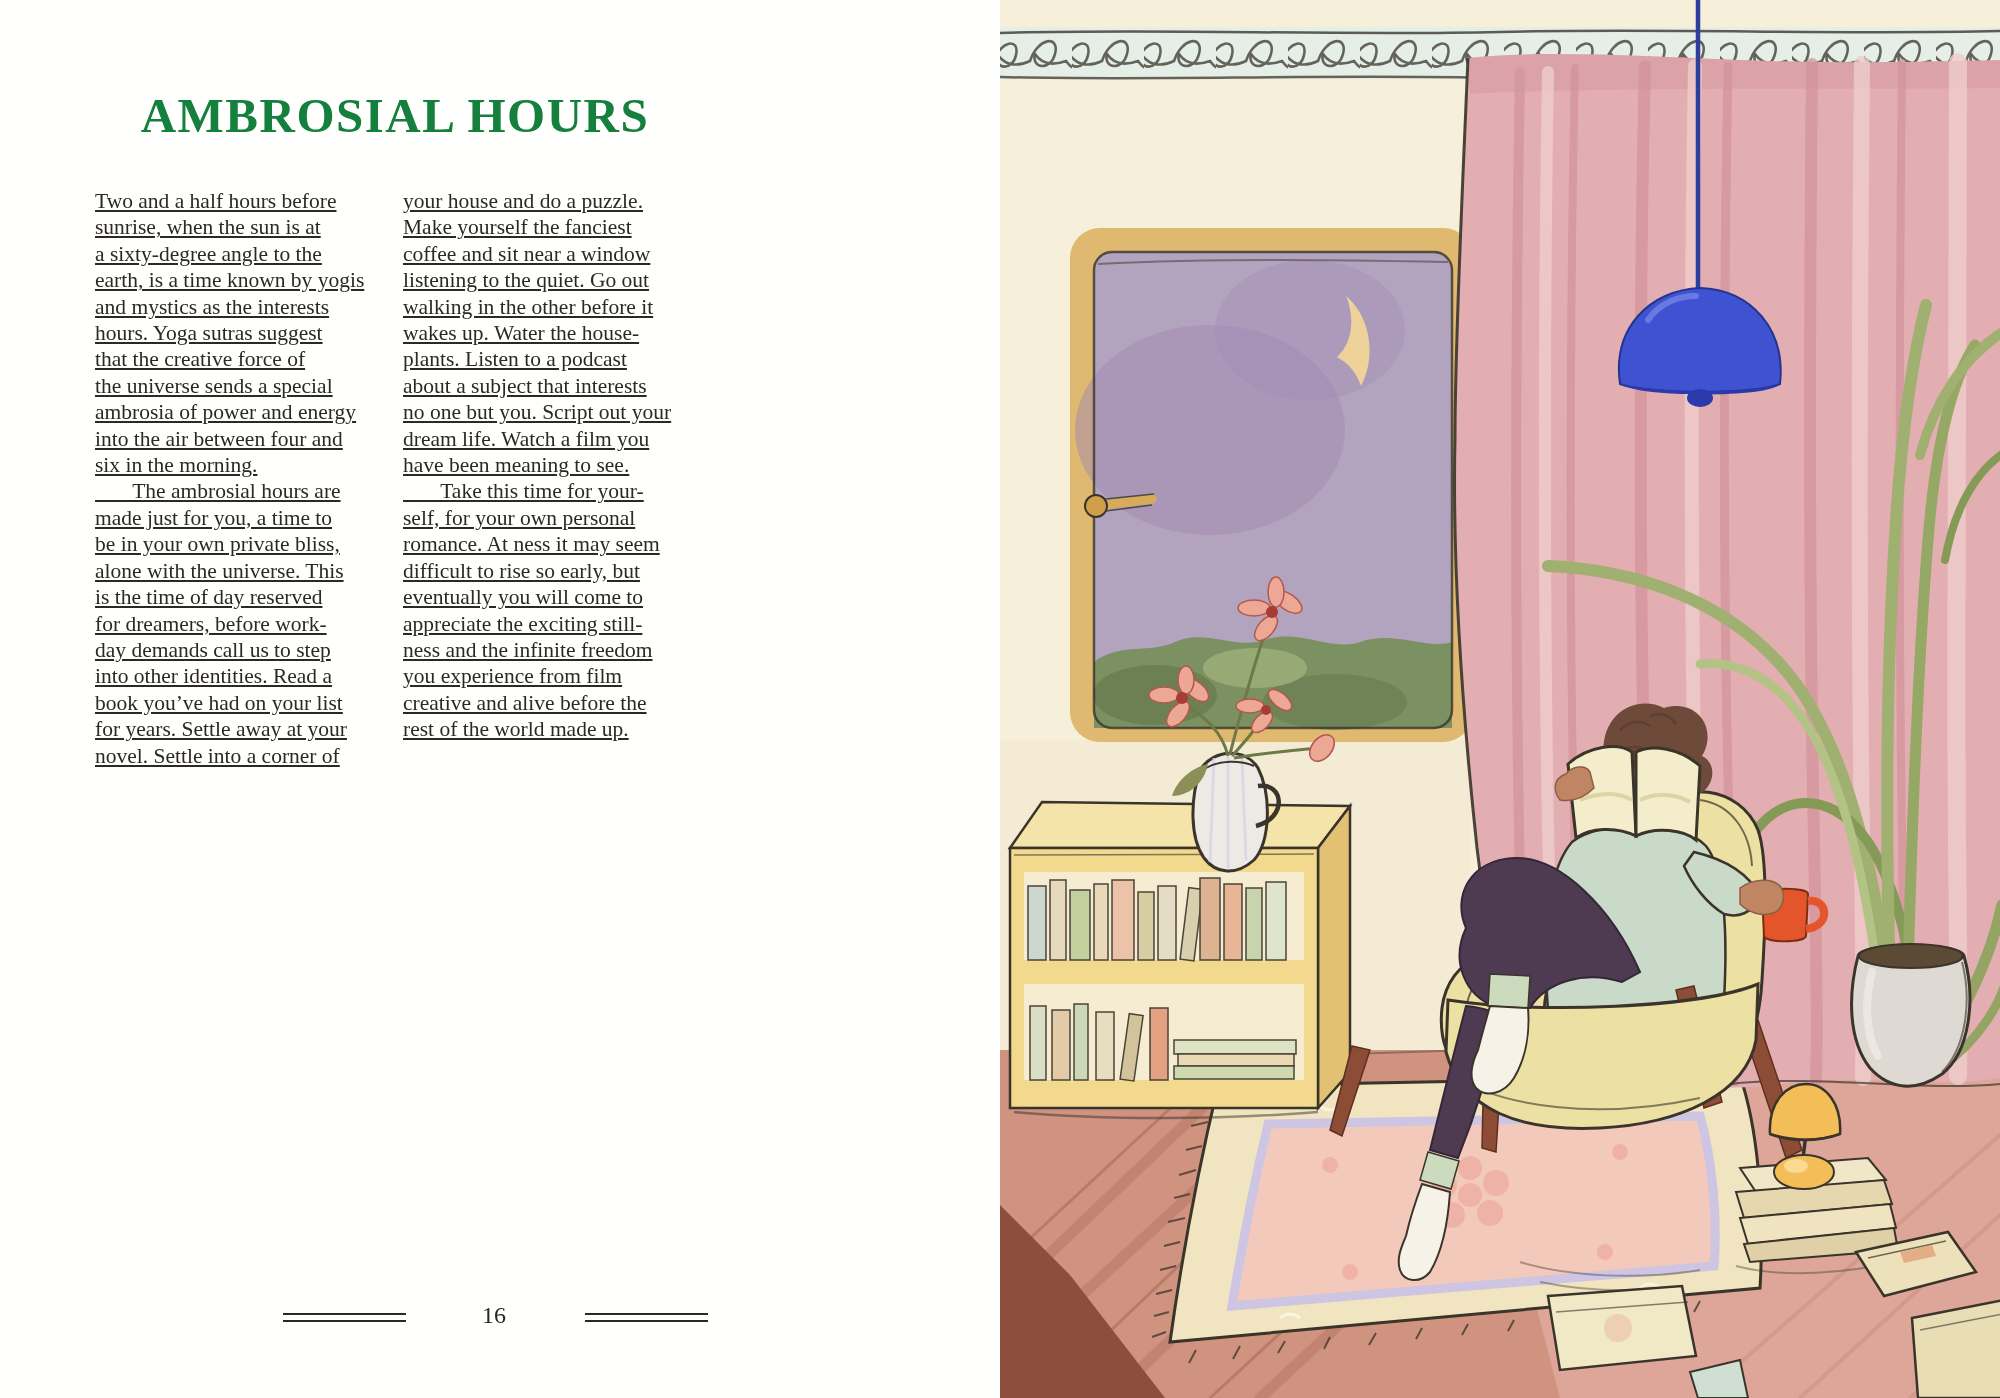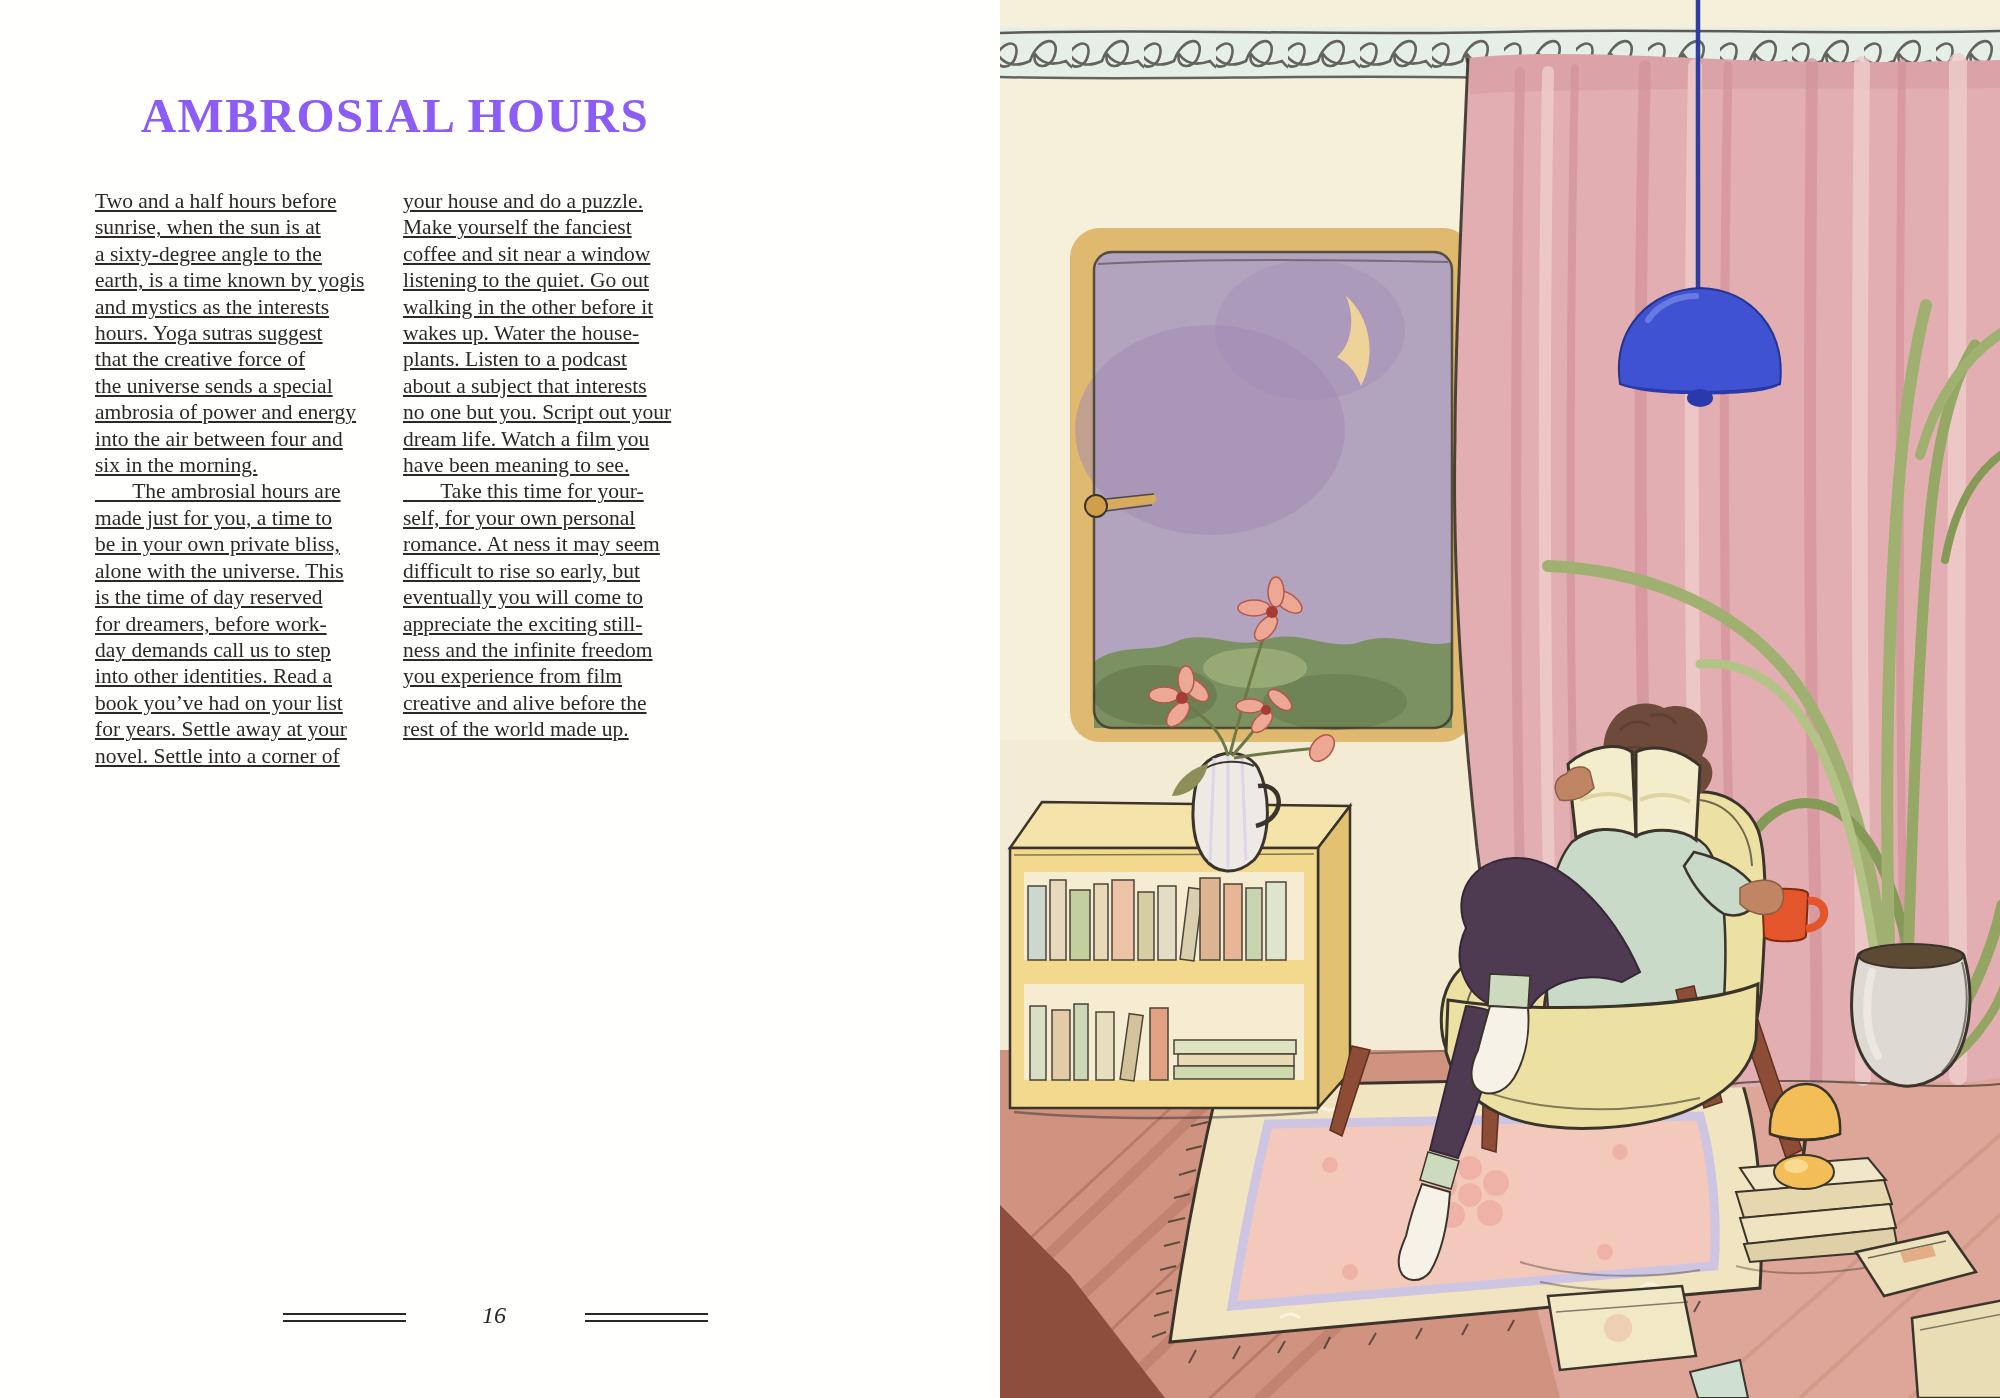--- a/index.html
+++ b/index.html
@@ -1,30 +1,30 @@
 <!DOCTYPE html>
 <html style="--wall: #f6efd9; --frieze: #e6efe7; --scribble: #45413a; --pencil: #3a342b; --curtain: #e2aeb1; --curtainDark: #d2949b; --curtainLight: #f0cdcc; --windowFrame: #deb96f; --sky: #b2a4bf; --skyPatch: #a18ab1; --moon: #eed29a; --foliage: #7c9161; --vase: #edeae6; --flower: #eca795; --flowerDeep: #a83c34; --shelf: #f2d98d; --shelfSide: #e2c272; --shelfTop: #f5e4a9; --shelfInner: #f6ecd2; --chair: #ece1a2; --chairLeg: #8d4c35; --sweater: #c9dbc8; --pants: #4e3b52; --skin: #c08663; --hair: #6d4a3a; --bookPages: #f4edcb; --mug: #e4552b; --sock: #f6f2e8; --sockCuff: #ccdabe; --plantLeaf: #9fb070; --plantLeafDark: #869a58; --pot: #dedad3; --soil: #5d4a35; --floorLeft: #cf9380; --floorRight: #dda698; --floorDark: #8e4e3d; --plank: #bd7f6b; --rugBorder: #f0e5c0; --rugBand: #cdc5e2; --rugField: #f3c9bc; --lampBlue: #3f53d2; --lampBlueDark: #2a3aad; --cord: #2d3e9e; --smallLamp: #f3bd57;"><head>
 <meta charset="utf-8">
 <style>
   html,body{margin:0;padding:0;background:#ffffff;}
   .canvas{position:relative;width:2000px;height:1398px;background:#ffffff;overflow:hidden;
           font-family:"Liberation Serif", serif;}
   .page-left{position:absolute;left:0;top:0;width:1000px;height:1398px;background:#fffffe;}
   .chapter-title{position:absolute;left:95px;top:88px;width:600px;margin:0;text-align:center;
           font-family:"Liberation Serif", serif;font-weight:700;font-size:49px;line-height:56px;
-          letter-spacing:1.5px;color:#8b5cf6;}
+          letter-spacing:1.5px;color:#15803d;}
   .col{position:absolute;top:188px;font-size:21.5px;line-height:26.4px;color:#2c2925;text-decoration:underline;}
   .col p{margin:0;white-space:pre;}
   .col1{left:95px;width:300px;}
   .col2{left:403px;width:300px;}
   .rule{position:absolute;height:5px;width:123px;border-top:2px solid #2a2724;border-bottom:2px solid #2a2724;}
   .rule-left{left:283px;top:1313px;}
   .rule-right{left:585px;top:1313px;}
   .pagenum{position:absolute;left:454px;top:1302px;width:80px;text-align:center;
-           font-size:24px;color:#2a2724;font-style:italic;}
+           font-size:24px;color:#2a2724;}
   .page-right{position:absolute;left:1000px;top:0;width:1000px;height:1398px;}
   svg{display:block;}
 </style>
 </head>
 <body>
 
 <div class="canvas">
 
   <section class="page-left">
     <h1 class="chapter-title">AMBROSIAL HOURS</h1>

